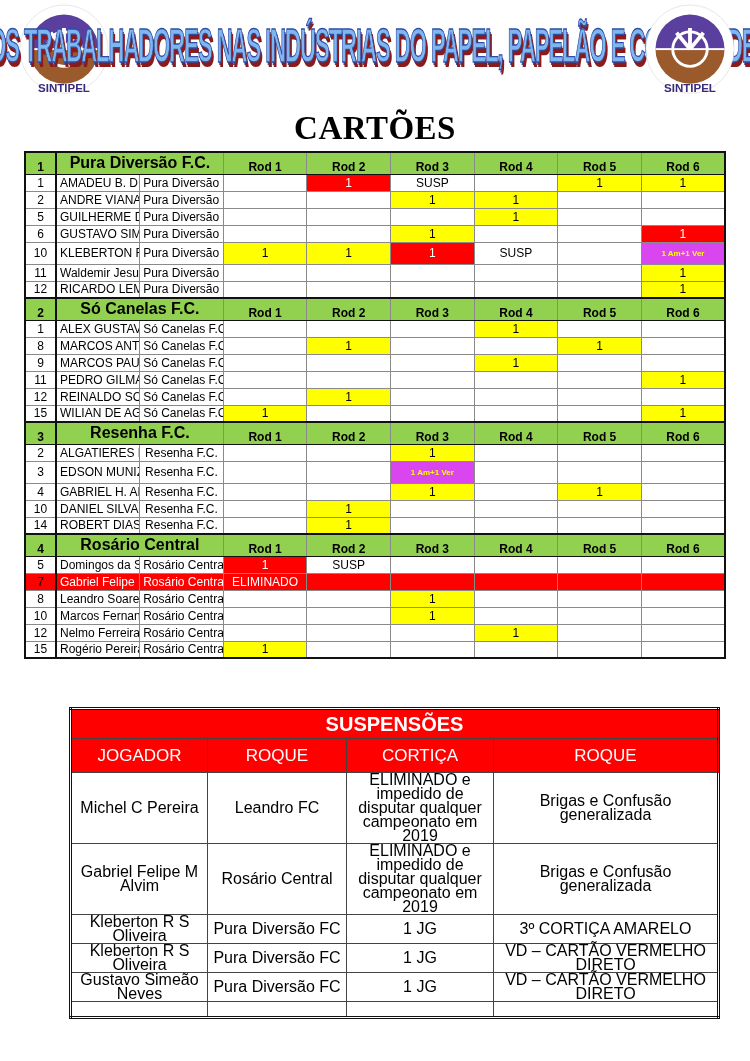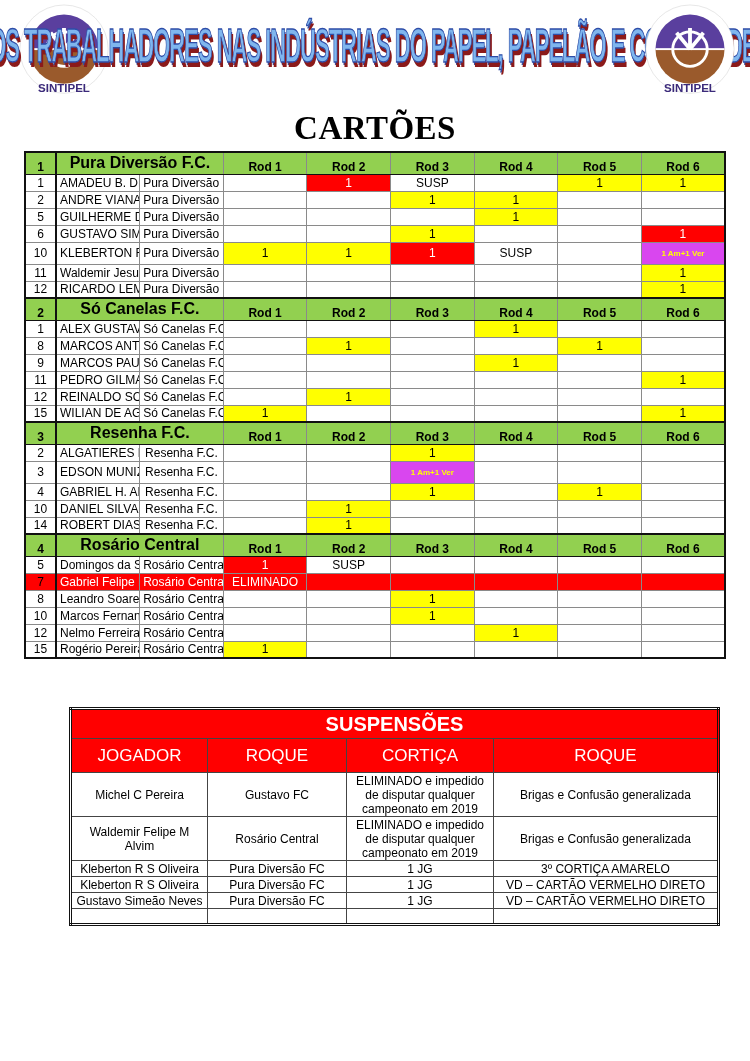--- a/index.html
+++ b/index.html
@@ -35,21 +35,21 @@
   .cards tr.tall td { height: 22px; }
   .y { background: #ffff00; }
   .r { background: #ff0000; color: #fff; }
   .r2 { background: #d946ef; color: #ffff00; font-weight: bold; font-size: 8px !important; line-height: 9px; }
   .cards tr.elim td { background: #ff0000; color: #fff; }
   .cards tr.elim td.num { color: #000; }
 
   
   .susp { position: absolute; left: 69px; top: 707px; width: 648px; border-collapse: collapse;
     border: 3px double #111; table-layout: fixed; }
-  .susp td, .susp th { border: 1px solid #444; font-size: 12px; text-align: center; }
+  .susp td, .susp th { border: 1px solid #444; font-size: 16px; text-align: center; }
   .susp .stitle { background: #ff0000; color: #fff; font-weight: bold; font-size: 20px; height: 30px; }
   .susp th { background: #ff0000; color: #fff; font-weight: normal; font-size: 17px; height: 34px; }
   .susp td { height: 16px; line-height: 14px; padding: 0 2px; }
   .susp td.multi { height: 44px; }
   .susp td.empty { height: 16px; }
 </style>
 </head>
 <body>
 
 <div class="header">
@@ -401,26 +401,26 @@
     <tr>
       <th>JOGADOR</th>
       <th>ROQUE</th>
       <th>CORTIÇA</th>
       <th>ROQUE</th>
     </tr>
   </thead>
   <tbody id="susp-body">
       <tr>
         <td class="multi">Michel C Pereira</td>
-        <td class="multi">Gustavo FC</td>
+        <td class="multi">Leandro FC</td>
         <td class="multi" style="padding: 0px 8px;">ELIMINADO e impedido de disputar qualquer campeonato em 2019</td>
         <td class="multi">Brigas e Confusão generalizada</td>
       </tr>
       <tr>
-        <td class="multi">Waldemir Felipe M Alvim</td>
+        <td class="multi">Gabriel Felipe M Alvim</td>
         <td class="multi">Rosário Central</td>
         <td class="multi" style="padding: 0px 8px;">ELIMINADO e impedido de disputar qualquer campeonato em 2019</td>
         <td class="multi">Brigas e Confusão generalizada</td>
       </tr>
       <tr>
         <td class="">Kleberton R S Oliveira</td>
         <td class="">Pura Diversão FC</td>
         <td class="">1 JG</td>
         <td class="">3º CORTIÇA AMARELO</td>
       </tr>

